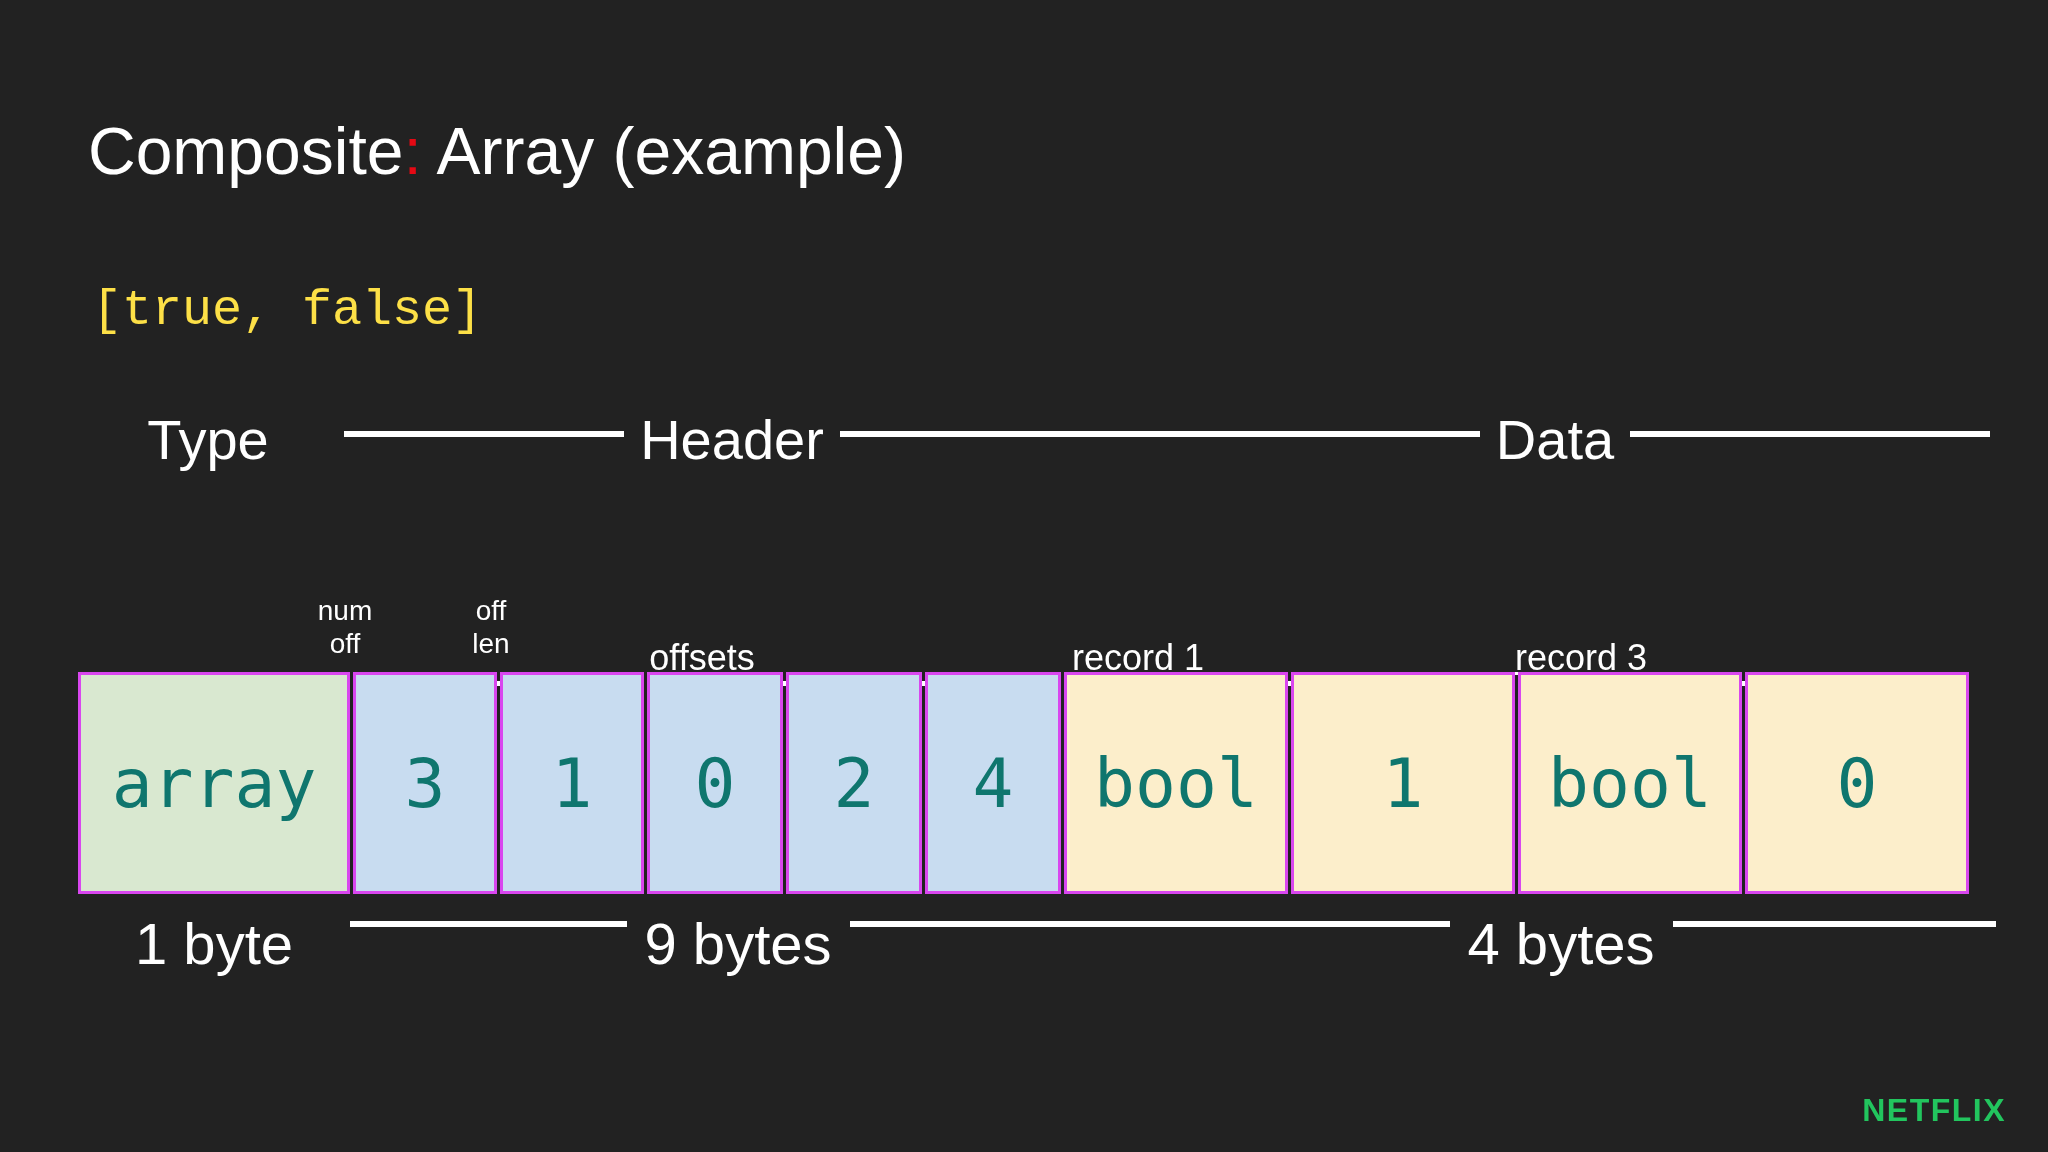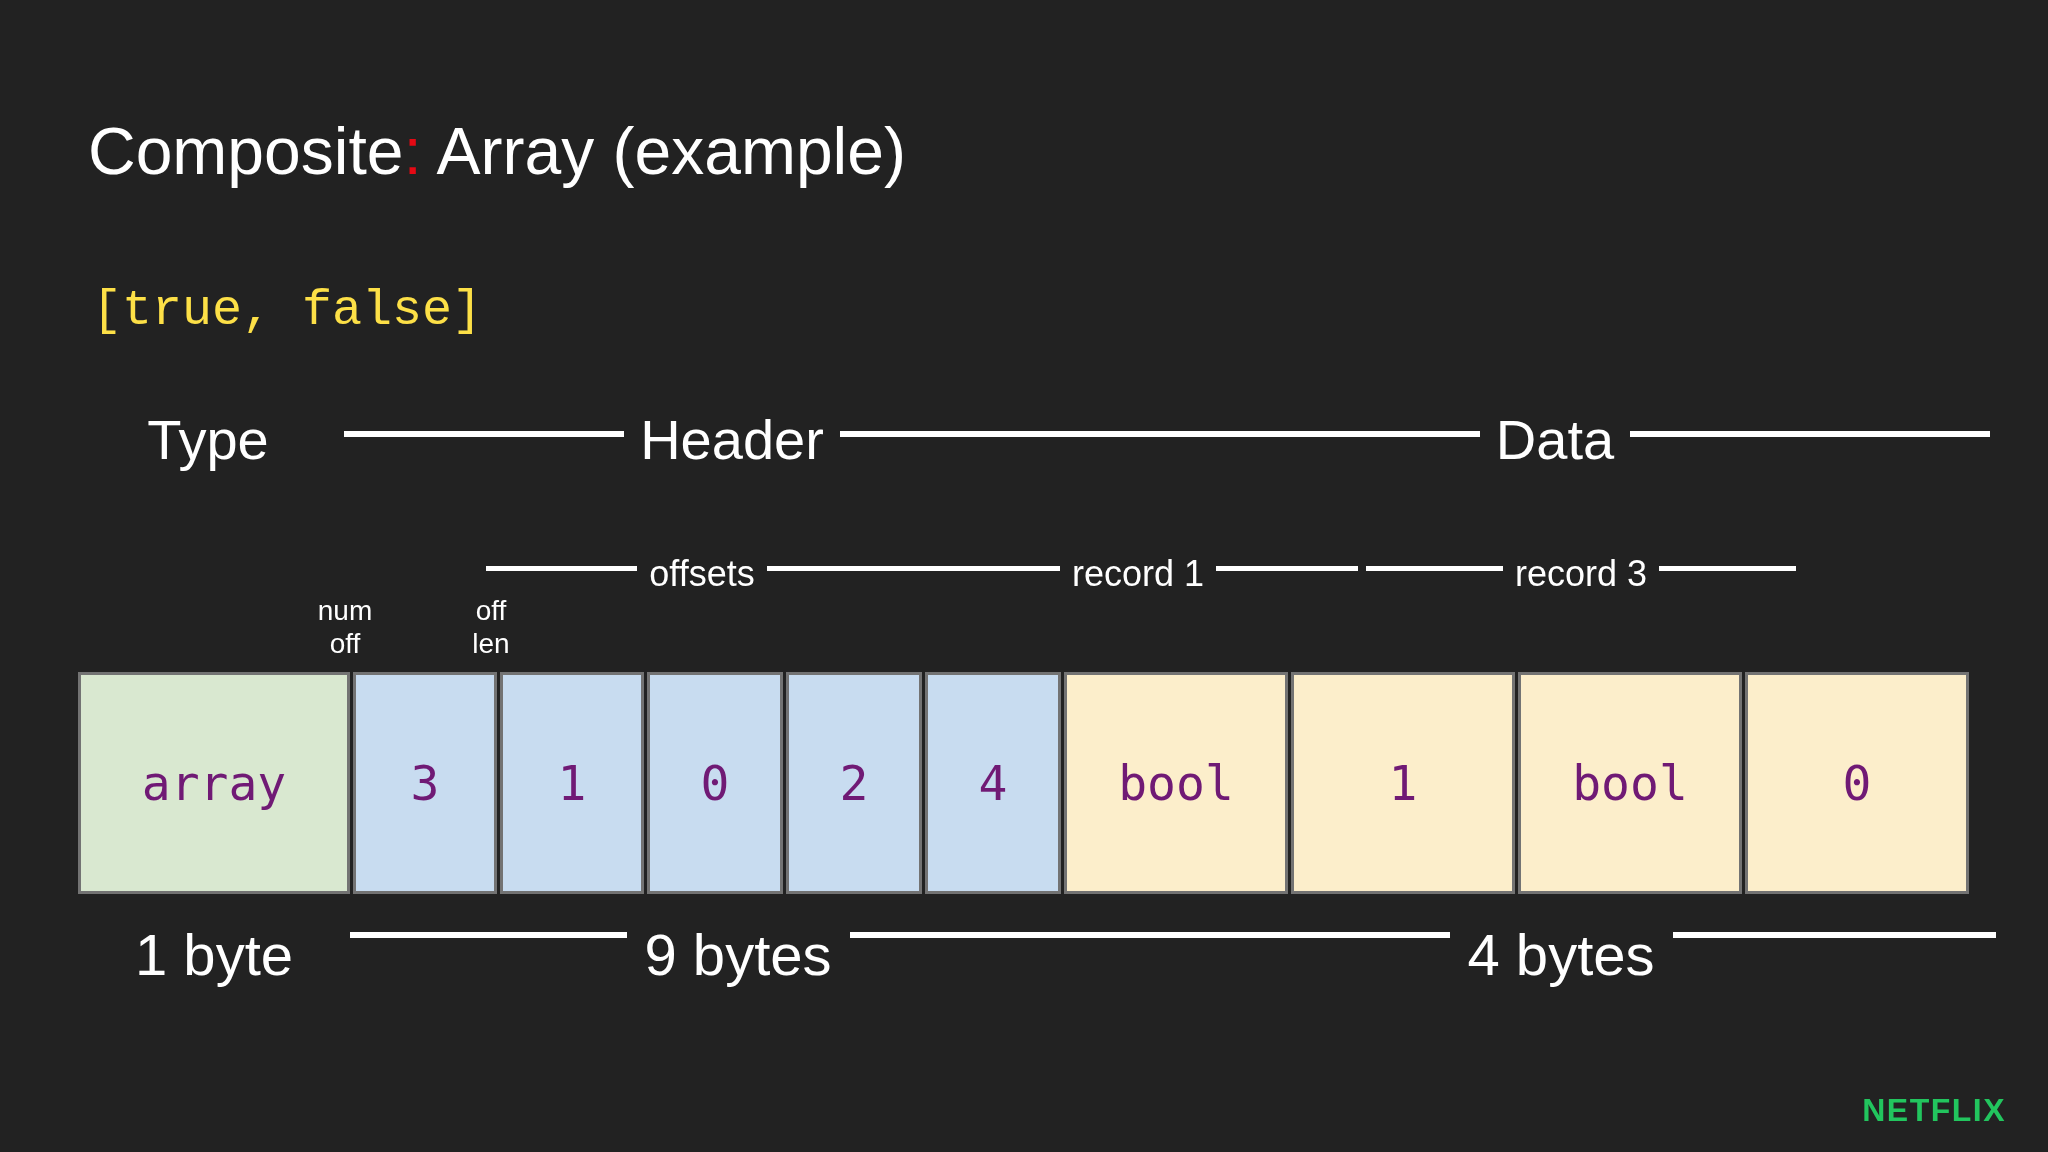--- a/index.html
+++ b/index.html
@@ -92,23 +92,24 @@
     height: 120px;
   }
   .sub-stack {
     text-align: center;
     font-size: 28px;
     line-height: 1.18;
     white-space: nowrap;
   }
   .sub-line-wrap {
     display: flex;
-    align-items: flex-start;
+    align-items: flex-end;
     width: 100%;
     height: 120px;
+    text-decoration: underline;
   }
   .sub-line-wrap .rule2 {
     flex: 1 1 auto;
     height: 5px;
     background: #ffffff;
     position: relative;
     top: 26px;
     min-width: 8px;
   }
   .sub-line-wrap .sub-txt {
@@ -123,27 +124,27 @@
   
   .byte-row {
     position: absolute;
     left: 78px;
     top: 672px;
     height: 222px;
     display: flex;
   }
   .cell {
     box-sizing: border-box;
-    border: 3px solid #737373;
+    border: 3px solid #d946ef;
     display: flex;
     align-items: center;
     justify-content: center;
     font-family: "DejaVu Sans Mono", "Liberation Mono", monospace;
-    font-size: 48px;
-    color: #701a75;
+    font-size: 68px;
+    color: #0f766e;
     height: 222px;
     margin-right: 3px;
   }
   .cell:last-child { margin-right: 0; }
   .cell.type   { background: #d9e8d0; }
   .cell.header { background: #c8dcf0; }
   .cell.data   { background: #fceecb; }
 
   
   .band-bytes {
@@ -152,21 +153,20 @@
     top: 906px;
     width: 1918px;
     height: 76px;
     display: flex;
     align-items: flex-start;
   }
   .byte-grp {
     display: flex;
     align-items: center;
     height: 76px;
-    margin-top: 11px;
   }
   .byte-grp .rule3 {
     flex: 1 1 auto;
     height: 6px;
     background: #ffffff;
     position: relative;
     top: -20px;
     min-width: 10px;
   }
   .byte-grp .byte-txt {

